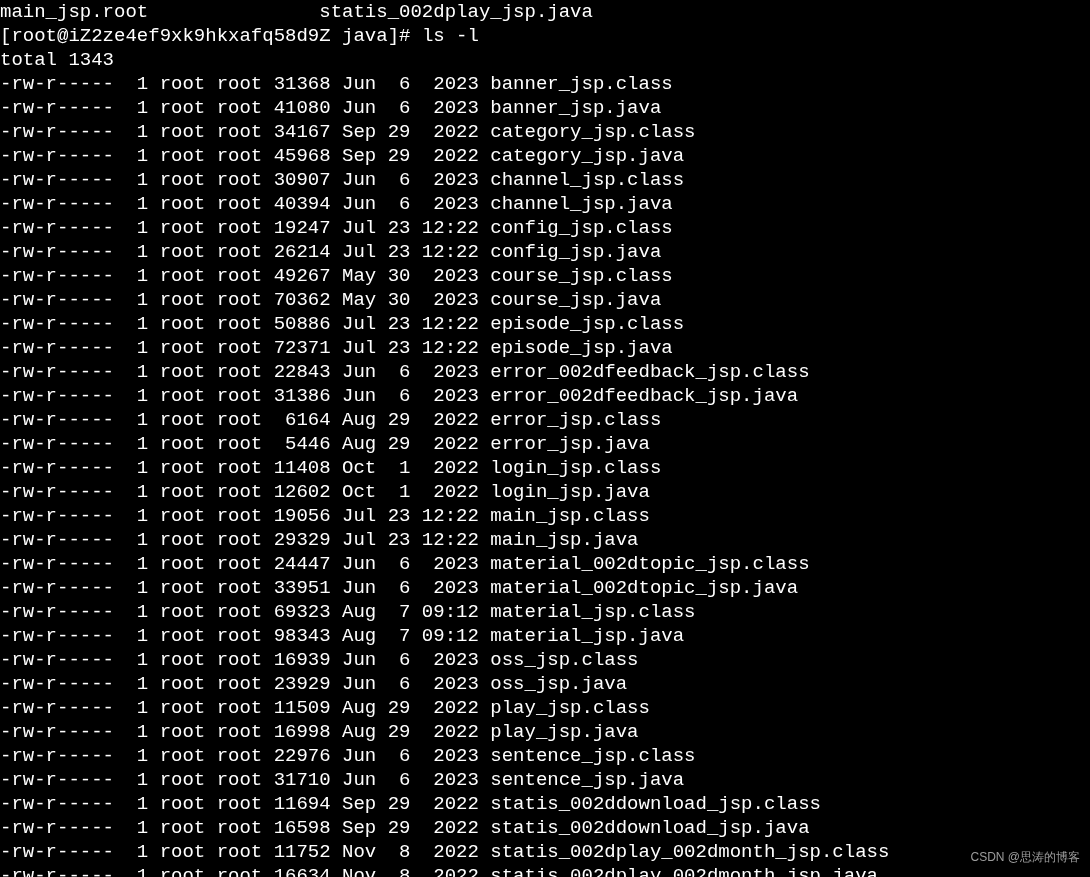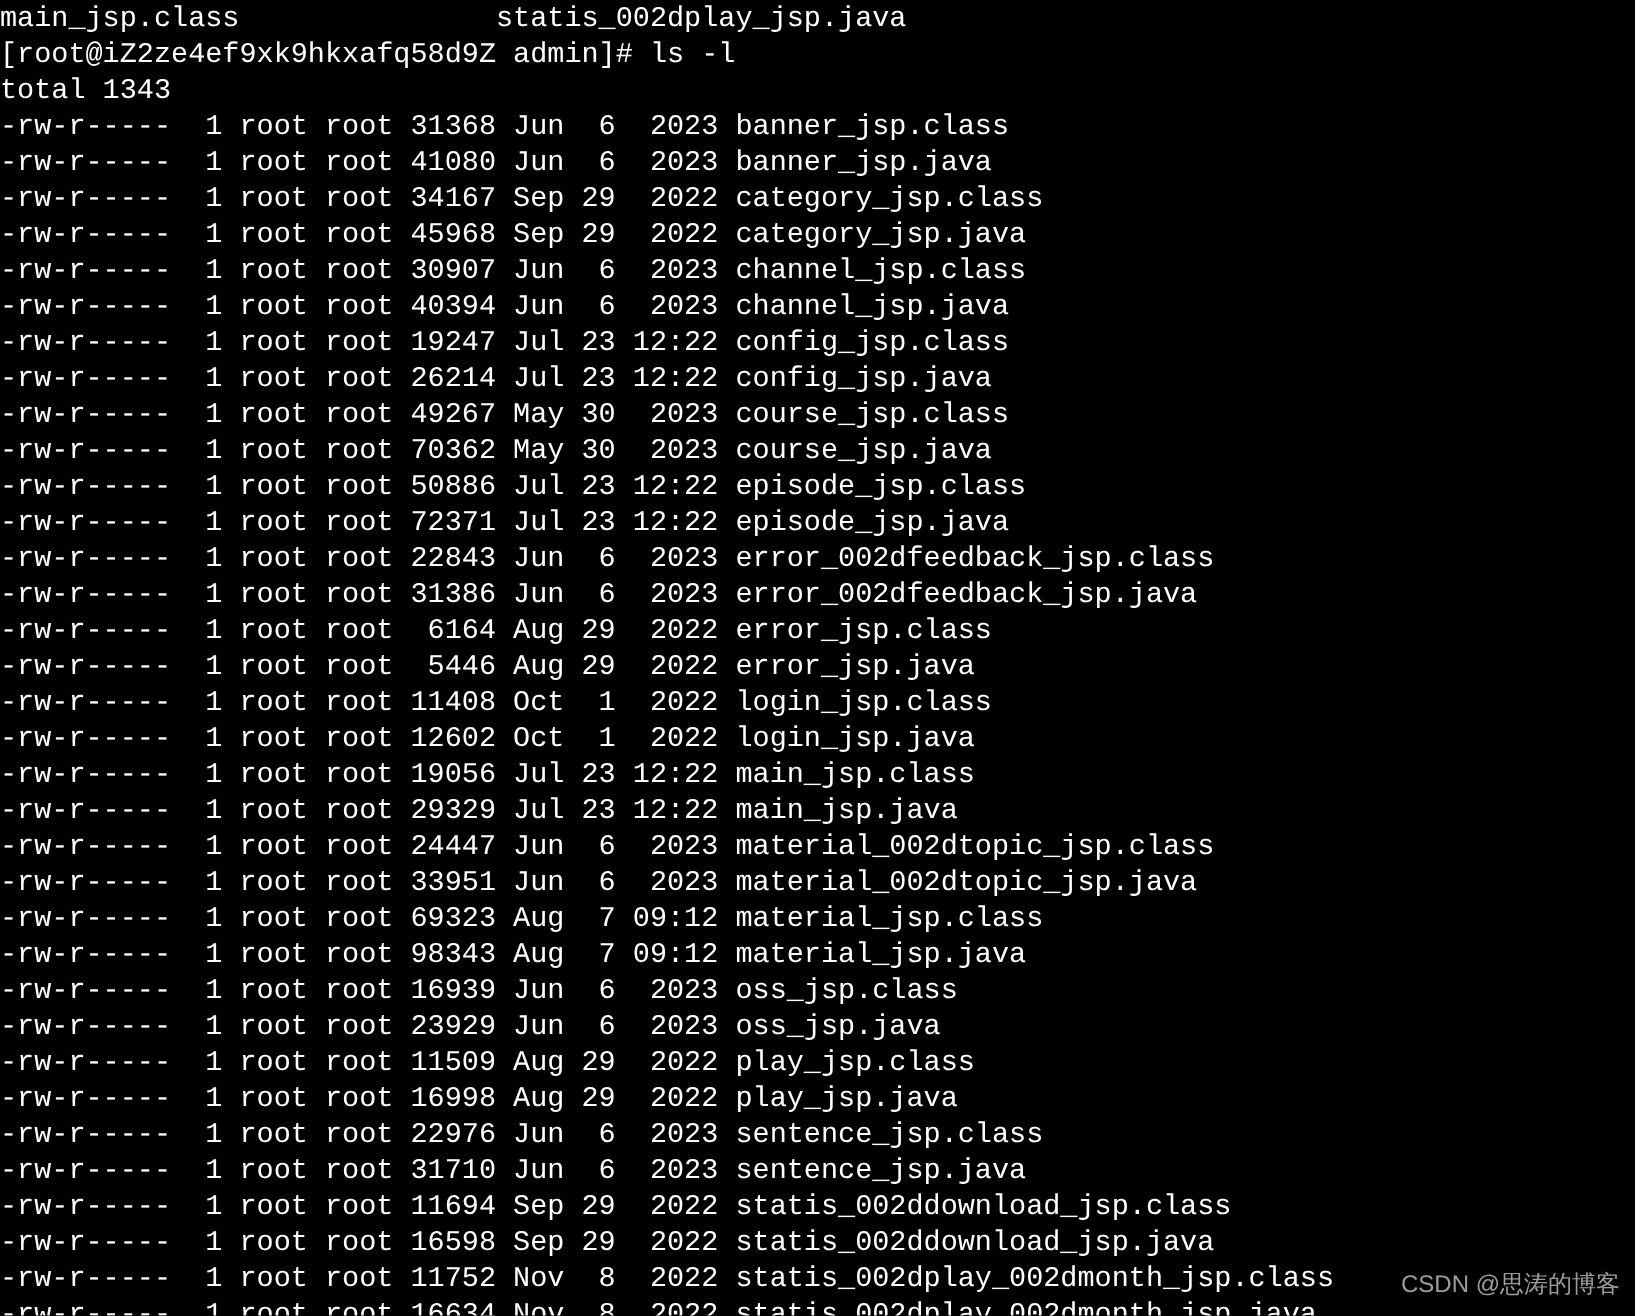--- a/index.html
+++ b/index.html
@@ -17,29 +17,29 @@
   .terminal {
     white-space: pre;
     padding: 0;
   }
   .watermark {
     position: absolute;
     right: 10px;
     bottom: 8px;
     color: #b8b8b8;
     font-family: sans-serif;
-    font-size: 16px;
+    font-size: 12px;
     opacity: 0.85;
   }
 </style>
 </head>
 <body>
 
-<div class="terminal"><span>main_jsp.class               statis_002dplay_jsp.java</span>
-<span>[root@iZ2ze4ef9xk9hkxafq58d9Z admin]# </span><span>ls -l</span>
+<div class="terminal"><span>main_jsp.root               statis_002dplay_jsp.java</span>
+<span>[root@iZ2ze4ef9xk9hkxafq58d9Z java]# </span><span>ls -l</span>
 <span>total 1343</span>
 <span id="file-lines">-rw-r-----  1 root root 31368 Jun  6  2023 banner_jsp.class
 -rw-r-----  1 root root 41080 Jun  6  2023 banner_jsp.java
 -rw-r-----  1 root root 34167 Sep 29  2022 category_jsp.class
 -rw-r-----  1 root root 45968 Sep 29  2022 category_jsp.java
 -rw-r-----  1 root root 30907 Jun  6  2023 channel_jsp.class
 -rw-r-----  1 root root 40394 Jun  6  2023 channel_jsp.java
 -rw-r-----  1 root root 19247 Jul 23 12:22 config_jsp.class
 -rw-r-----  1 root root 26214 Jul 23 12:22 config_jsp.java
 -rw-r-----  1 root root 49267 May 30  2023 course_jsp.class

